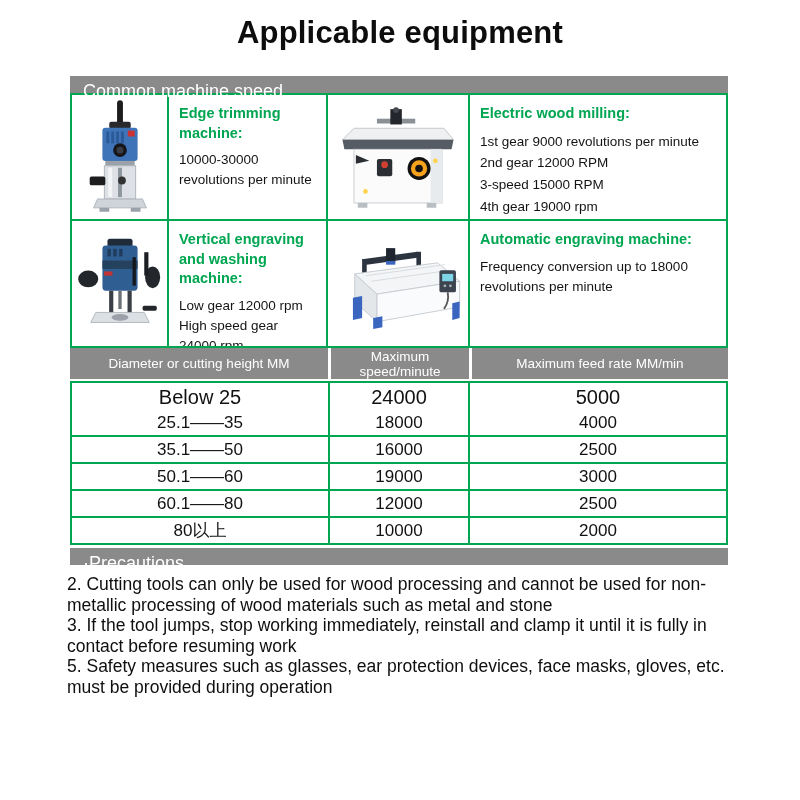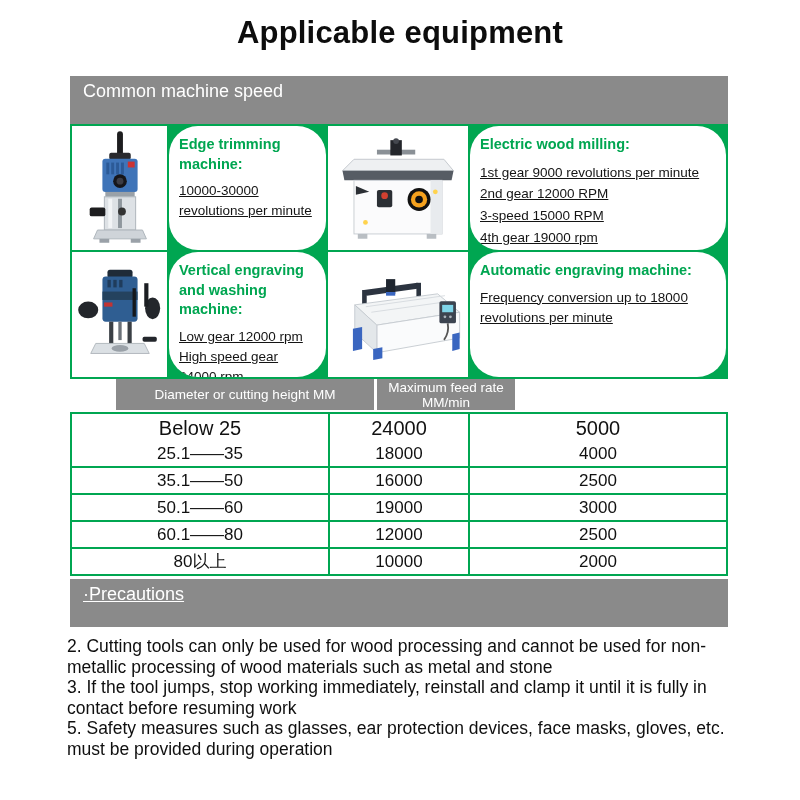--- a/index.html
+++ b/index.html
@@ -8,42 +8,42 @@
     font-family:"Liberation Sans", sans-serif;color:#1a1a1a;
     position:relative;
   }
   .page-title{
     text-align:center;font-size:31px;font-weight:800;color:#0d0d0d;
     margin:15px 0 25px 0;letter-spacing:.2px;
   }
   .content{width:658px;margin:0 auto 0 70px;}
 
   .gray-bar{
-    background:#8a8a8a;color:#fff;height:48px;line-height:30px;
+    background:#8a8a8a;color:#fff;height:17px;line-height:30px;
     font-size:18px;font-weight:500;padding-left:13px;box-sizing:border-box;
   }
 
   
   .machine-grid{
     display:grid;
     grid-template-columns:95px 157px 140px 1fr;
     grid-template-rows:124px 125px;
     gap:2px;background:#00a651;border:2px solid #00a651;
   }
   .machine-grid>div{background:#fff;overflow:hidden;}
   .img-cell{display:flex;align-items:center;justify-content:center;}
-  .text-cell{padding:9px 8px 6px 10px;border-radius:29px;}
+  .text-cell{padding:9px 8px 6px 10px;}
   .cell-title{color:#00a651;font-weight:700;font-size:14.5px;line-height:1.35;margin-bottom:7px;}
-  .cell-line{font-size:13.5px;line-height:1.5;color:#141414;text-decoration:underline;}
+  .cell-line{font-size:13.5px;line-height:1.5;color:#141414;}
   .text-cell.wide .cell-line{line-height:1.62;}
 
   
   .speed-header{
     display:grid;grid-template-columns:258px 138px 1fr;gap:3px;
-    margin-top:0;height:31px;margin-left:46px;
+    margin-top:0;height:31px;
   }
   .speed-header>div{
     background:#8a8a8a;color:#fff;font-size:13.5px;
     display:flex;align-items:center;justify-content:center;text-align:center;
   }
   .speed-body{
     display:grid;grid-template-columns:256px 138px 1fr;
     grid-auto-rows:25px;gap:2px;background:#00a651;border:2px solid #00a651;
     margin-top:2px;
   }
@@ -177,20 +177,21 @@
       </svg>
     </div>
     <div class="text-cell">
       <div class="cell-title">Automatic engraving machine:</div>
       <div class="cell-line">Frequency conversion up to 18000 revolutions per minute</div>
     </div>
   </div>
 
   <div class="speed-header">
     <div>Diameter or cutting height MM</div>
+    <div>Maximum speed/minute</div>
     <div>Maximum feed rate MM/min</div>
   </div>
 
   <div class="speed-body">
     <div class="first-row">Below 25</div>
     <div class="first-row">24000</div>
     <div class="first-row">5000</div>
 
     <div>25.1——35</div>
     <div>18000</div>

